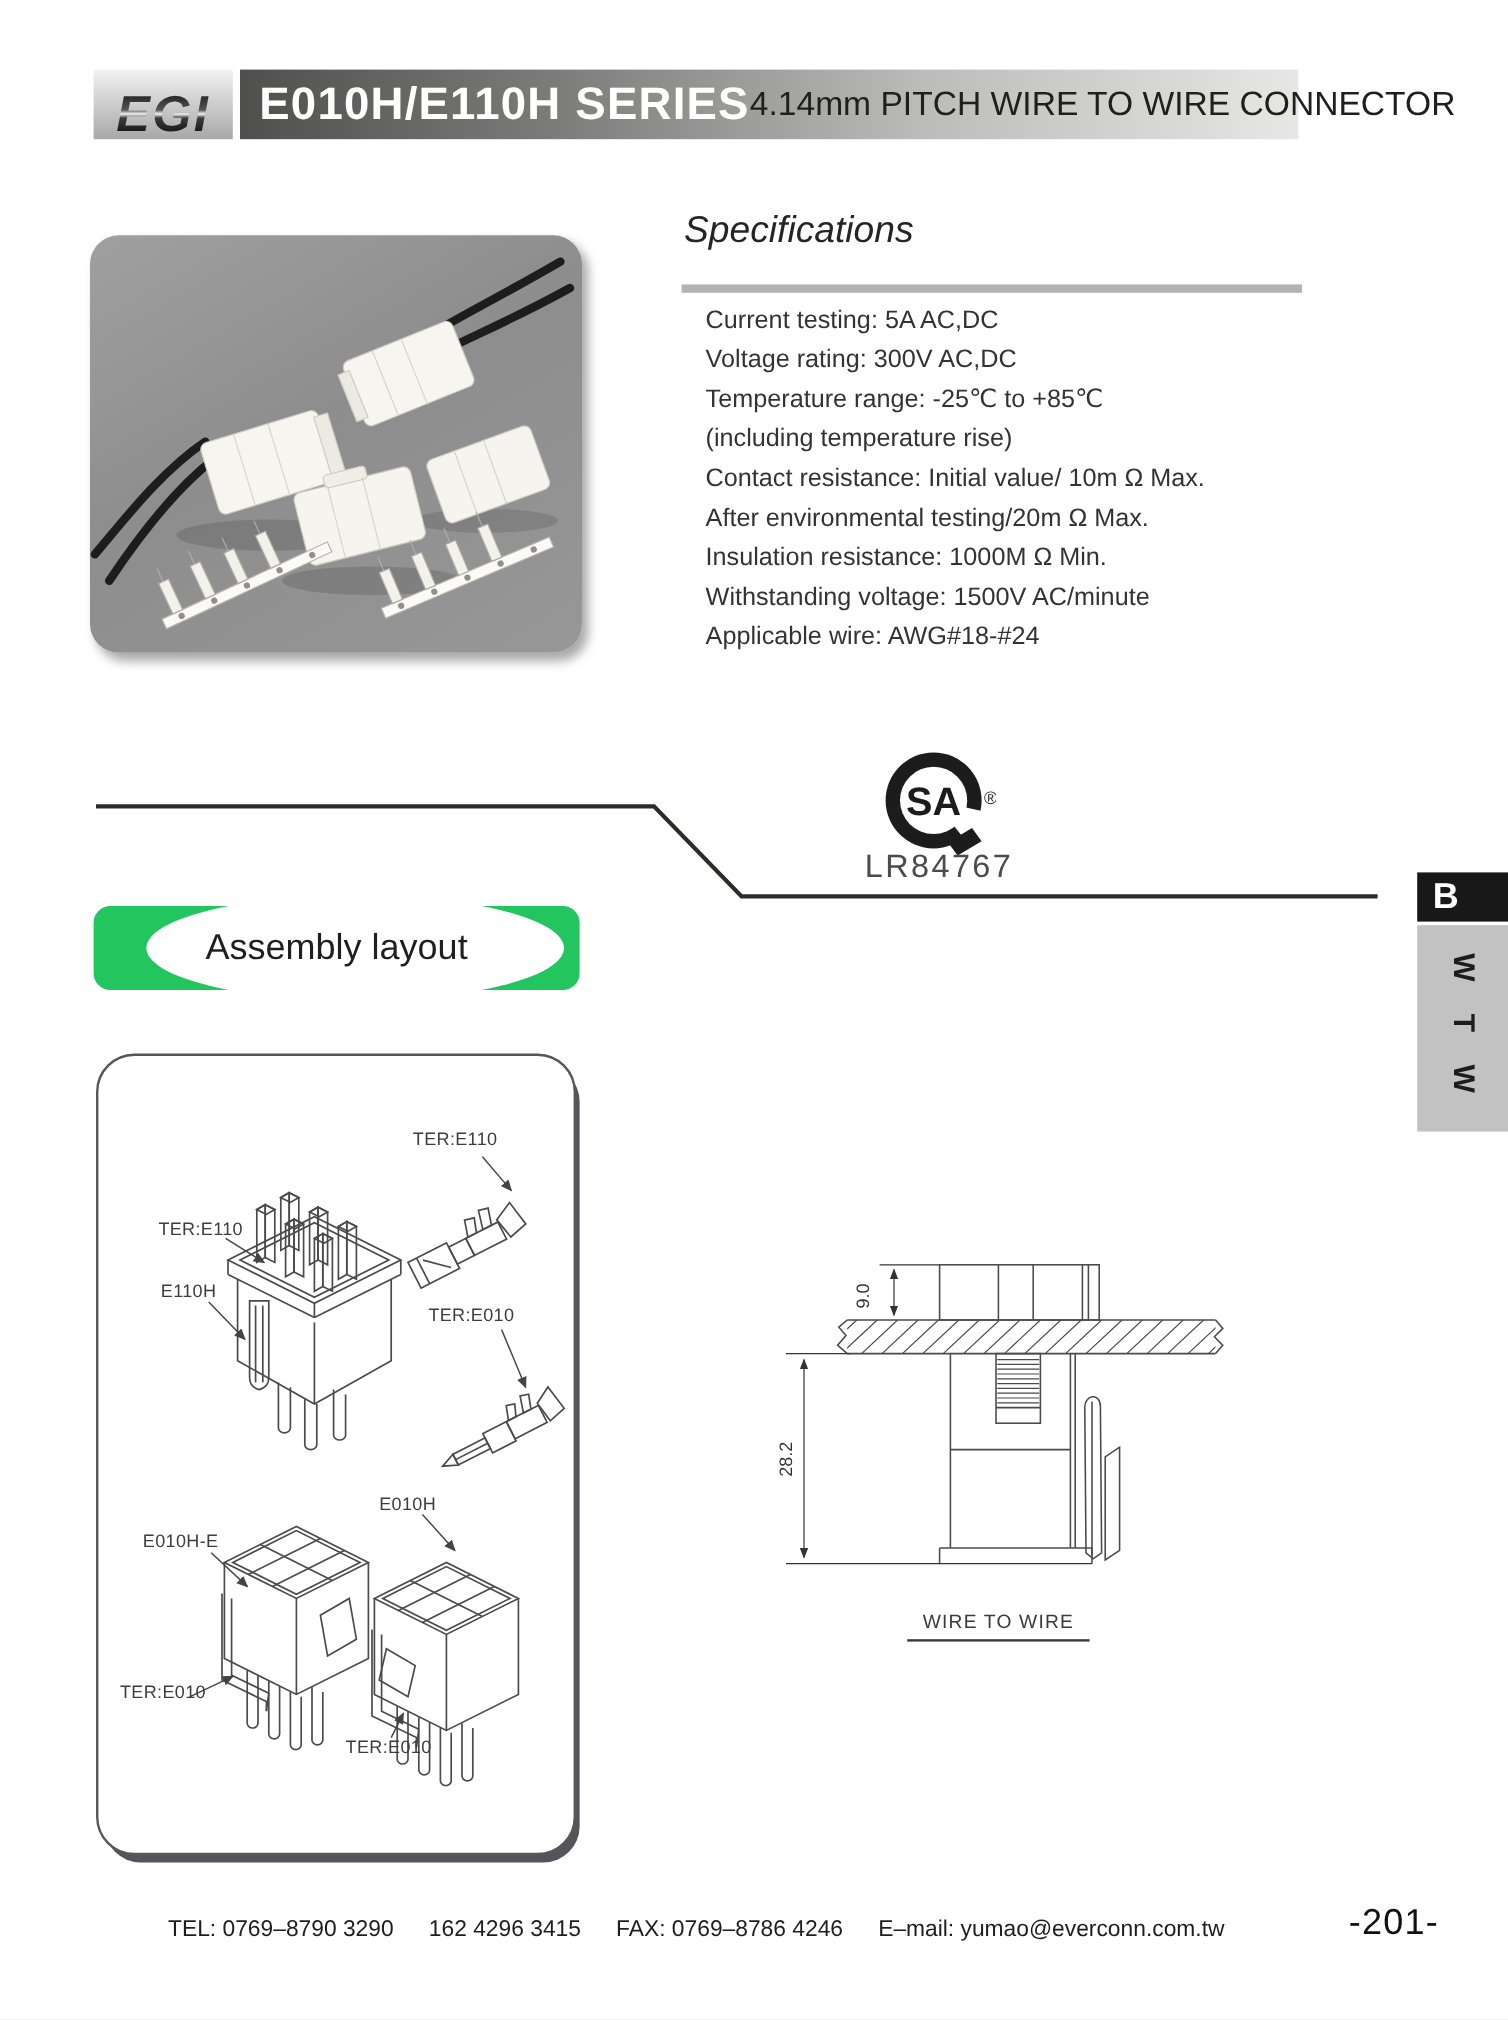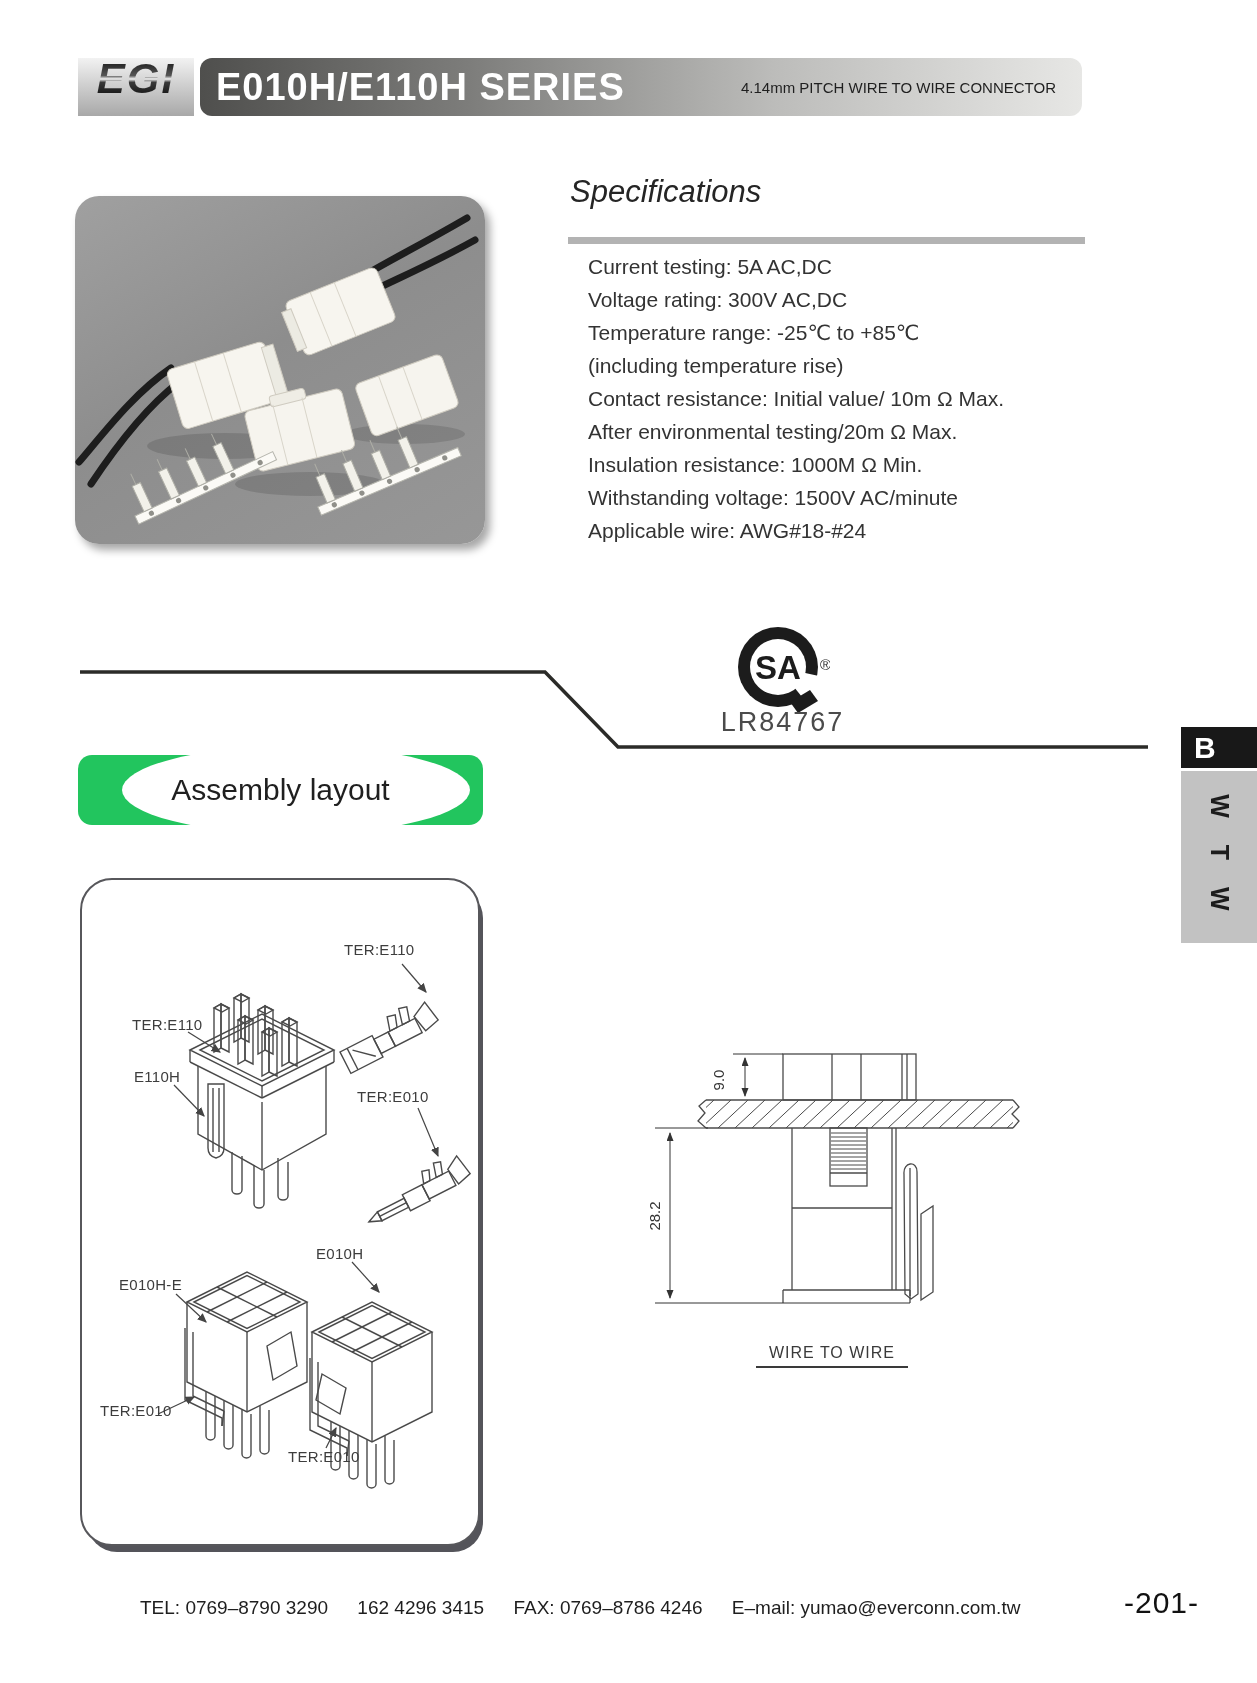--- a/index.html
+++ b/index.html
@@ -8,35 +8,35 @@
     position:relative;width:1257px;height:1683px;background:#ffffff;
     font-family:"Liberation Sans","DejaVu Sans",sans-serif;color:#222;
     overflow:hidden;margin:0 auto;
   }
   .abs{position:absolute;}
 
   
   .logo-box{
     left:78px;top:58px;width:116px;height:58px;
     background:linear-gradient(180deg,#f2f2f2 0%,#c9c9c9 55%,#a8a8a8 100%);
-    display:flex;align-items:flex-start;justify-content:center;
+    display:flex;align-items:flex-end;justify-content:center;
   }
   .logo-text{
     font-weight:900;font-style:italic;font-size:42px;letter-spacing:2px;line-height:1;
     background:linear-gradient(180deg,#111 0%,#555 42%,#f5f5f5 50%,#3a3a3a 58%,#0a0a0a 100%);
     -webkit-background-clip:text;background-clip:text;color:#2a2a2a;
     -webkit-text-fill-color:transparent;
   }
   .title-bar{
     left:200px;top:58px;width:882px;height:58px;
     background:linear-gradient(90deg,#4f4f4d 0%,#7c7c7a 30%,#bcbcba 65%,#e7e7e5 100%);
-    display:flex;align-items:center;border-radius:12px;
+    display:flex;align-items:center;
   }
   .series-title{color:#fff;font-weight:bold;font-size:38px;letter-spacing:1px;padding-left:16px;white-space:nowrap;}
-  .series-sub{margin-left:auto;color:#1f1f1f;font-size:15px;padding-right:26px;white-space:nowrap;}
+  .series-sub{margin-left:auto;color:#1f1f1f;font-size:28px;padding-right:26px;white-space:nowrap;}
 
   
   .photo{
     left:75px;top:196px;width:410px;height:348px;border-radius:24px;
     background:linear-gradient(150deg,#a0a0a0 0%,#8d8d8d 45%,#979797 100%);
     box-shadow:5px 6px 9px rgba(0,0,0,0.35);overflow:hidden;
   }
 
   
   .spec-title{left:570px;top:174px;font-style:italic;font-size:31px;color:#252525;}

